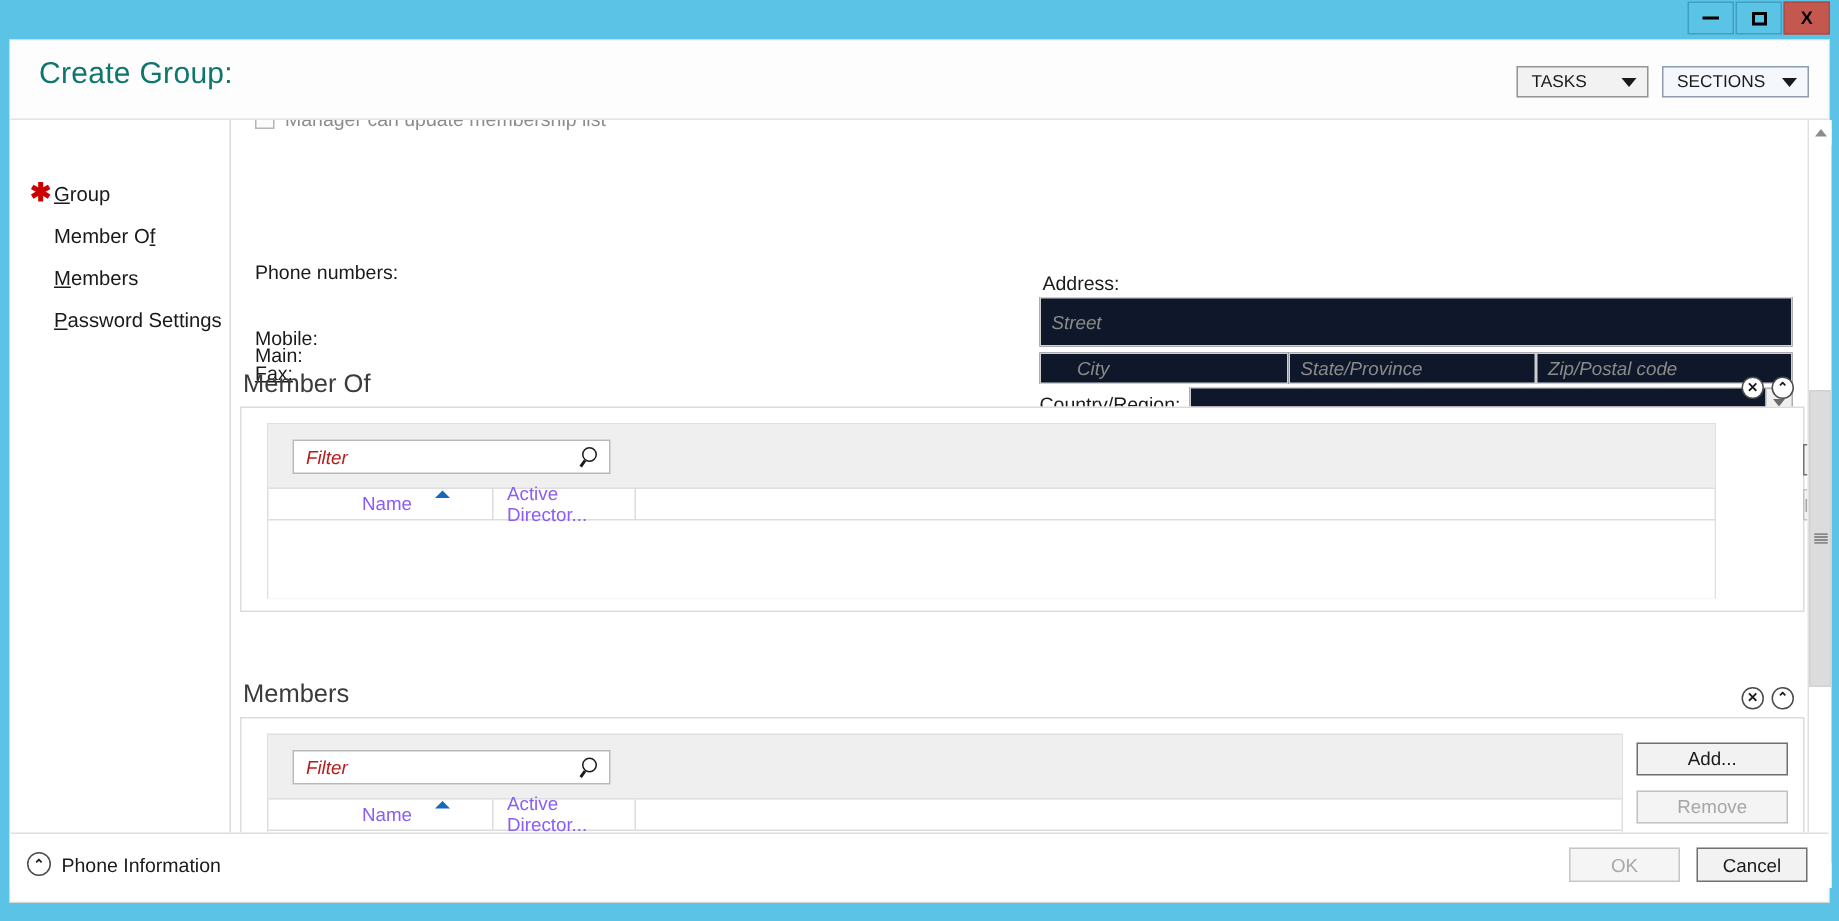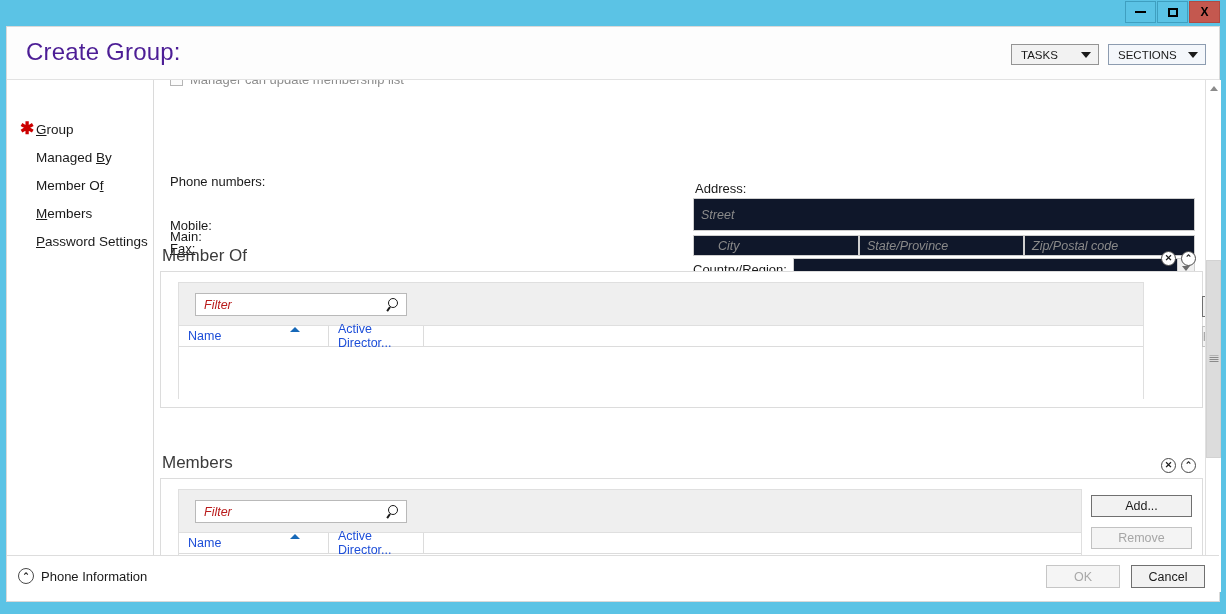--- a/index.html
+++ b/index.html
@@ -46,21 +46,21 @@
     border: 1px solid #d9d9d9;
   }
 
   .header {
     position: absolute; left: 0; top: 0; width: 1212px; height: 53px;
     background: #fdfdfd;
     border-bottom: 1px solid #e2e2e2;
   }
   .header-title {
     position: absolute; left: 19px; top: 11px;
-    font-size: 24px; color: #4c1d95; font-weight: 400;
+    font-size: 20px; color: #0f766e; font-weight: 400;
     letter-spacing: .2px;
     font-family: "Liberation Sans", sans-serif;
   }
   .hdr-buttons { position: absolute; right: 13px; top: 17px; display: flex; gap: 9px; }
   .dropbtn {
     height: 21px; min-width: 88px;
     border: 1px solid #949494;
     background: #f2f2f2;
     display: flex; align-items: center; justify-content: space-between;
     padding: 0 7px 0 9px;
@@ -192,25 +192,26 @@
     width: 2px; height: 5px; background:#1a1a1a;
     transform: rotate(35deg); transform-origin: top center;
   }
   .col-head {
     position: relative; height: 21px;
     border-bottom: 1px solid #dcdcdc;
     display: flex;
   }
   .col {
     position: relative;
-    font-size: 12.5px; color: #1d4ed8;
+    font-size: 12.5px; color: #8b5cf6;
     display: flex; align-items: center;
     padding-left: 9px;
     border-right: 1px solid #dcdcdc;
     cursor: default;
+    justify-content: center;
   }
   .col.c-name { width: 150px; }
   .col.c-ad { width: 95px; }
   .sort-arrow {
     position: absolute; right: 28px; top: 1px;
     width: 0; height: 0;
     border-left: 5px solid transparent;
     border-right: 5px solid transparent;
     border-bottom: 5px solid #1668b8;
   }
@@ -312,23 +313,20 @@
         </div>
       </div>
     </div>
 
     <div class="sidebar">
       <div class="nav-item">
         <span class="req-star">✱</span>
         <span class="nav-label"><u>G</u>roup</span>
       </div>
       <div class="nav-item">
-        <span class="nav-label">Managed <u>B</u>y</span>
-      </div>
-      <div class="nav-item">
         <span class="nav-label">Member O<u>f</u></span>
       </div>
       <div class="nav-item">
         <span class="nav-label"><u>M</u>embers</span>
       </div>
       <div class="nav-item">
         <span class="nav-label"><u>P</u>assword Settings</span>
       </div>
     </div>
 

